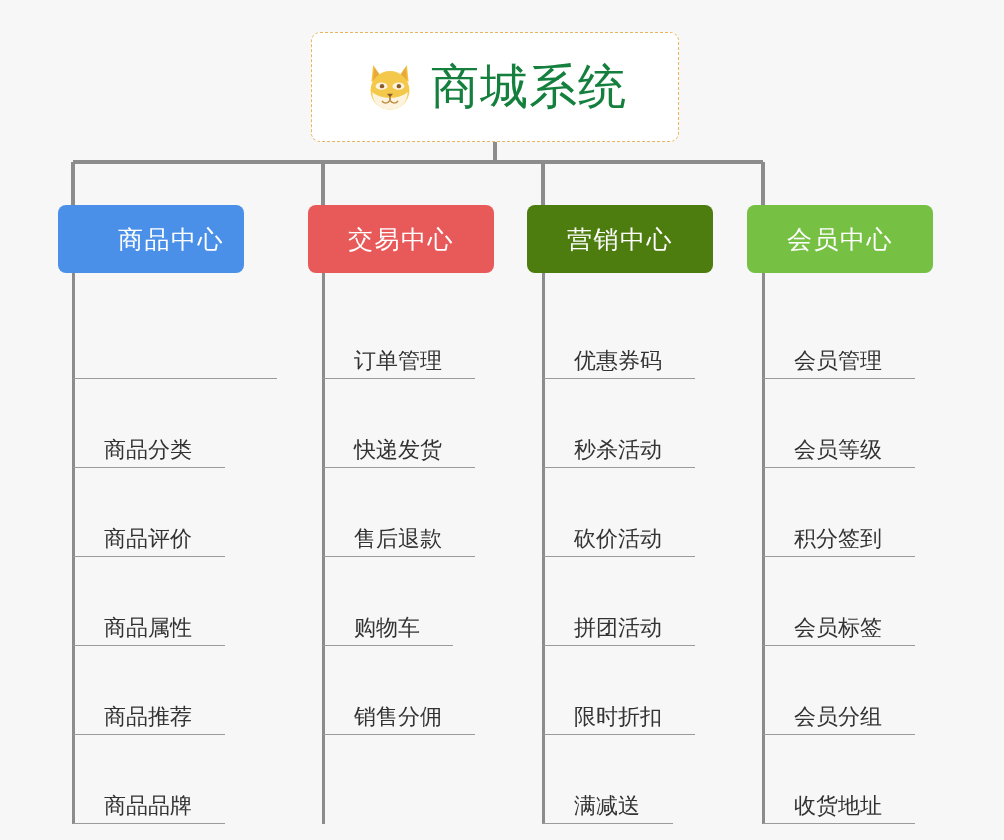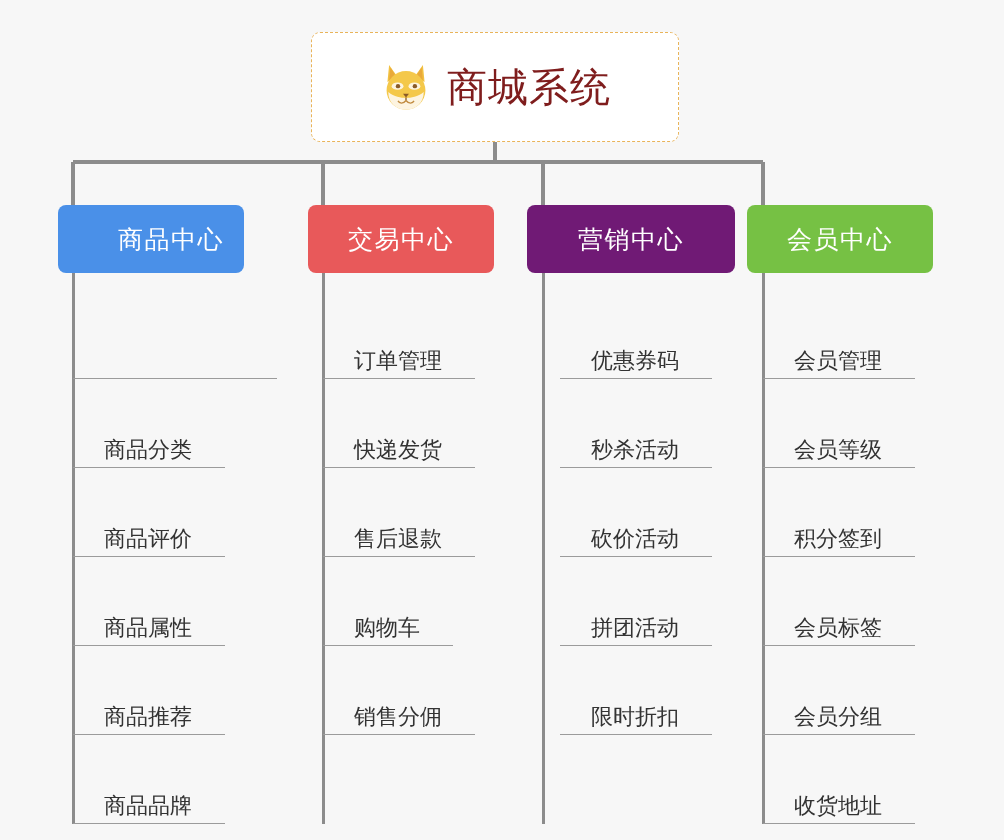--- a/index.html
+++ b/index.html
@@ -47,23 +47,23 @@
     justify-content: center;
     gap: 14px;
   }
   .root-emoji {
     width: 54px;
     height: 54px;
     flex: 0 0 auto;
     display: block;
   }
   .root-title {
-    font-size: 40px;
+    font-size: 48px;
     line-height: 1;
-    color: #7f1d1d;
+    color: #15803d;
     letter-spacing: 1px;
     white-space: nowrap;
   }
 
   
   .cat-box {
     position: absolute;
     height: 68px;
     box-sizing: border-box;
     border-radius: 8px;
@@ -195,43 +195,47 @@
         </div>
         <div class="leaf-item">
           <span class="leaf-underline" style="width: 130px; background: rgb(155, 155, 155);"></span>
           <span class="leaf-label">购物车</span>
         </div>
         <div class="leaf-item">
           <span class="leaf-underline" style="width: 152px; background: rgb(155, 155, 155);"></span>
           <span class="leaf-label">销售分佣</span>
         </div>
       </div>
-      <div class="cat-box" style="left: 527px; width: 208px; background: #701a75;">
+      <div class="cat-box" style="left: 527px; width: 186px; background: #4d7c0f;">
         <span>营销中心</span>
       </div>
-      <div class="leaf-col" style="left: 560px;">
+      <div class="leaf-col" style="left: 543px;">
         <div class="leaf-item">
           <span class="leaf-underline" style="width: 152px; background: rgb(155, 155, 155);"></span>
           <span class="leaf-label">优惠券码</span>
         </div>
         <div class="leaf-item">
           <span class="leaf-underline" style="width: 152px; background: rgb(155, 155, 155);"></span>
           <span class="leaf-label">秒杀活动</span>
         </div>
         <div class="leaf-item">
           <span class="leaf-underline" style="width: 152px; background: rgb(155, 155, 155);"></span>
           <span class="leaf-label">砍价活动</span>
         </div>
         <div class="leaf-item">
           <span class="leaf-underline" style="width: 152px; background: rgb(155, 155, 155);"></span>
           <span class="leaf-label">拼团活动</span>
         </div>
         <div class="leaf-item">
           <span class="leaf-underline" style="width: 152px; background: rgb(155, 155, 155);"></span>
           <span class="leaf-label">限时折扣</span>
+        </div>
+        <div class="leaf-item">
+          <span class="leaf-underline" style="width: 130px; background: rgb(155, 155, 155);"></span>
+          <span class="leaf-label">满减送</span>
         </div>
       </div>
       <div class="cat-box" style="left: 747px; width: 186px; background: rgb(118, 193, 68);">
         <span>会员中心</span>
       </div>
       <div class="leaf-col" style="left: 763px;">
         <div class="leaf-item">
           <span class="leaf-underline" style="width: 152px; background: rgb(155, 155, 155);"></span>
           <span class="leaf-label">会员管理</span>
         </div>

